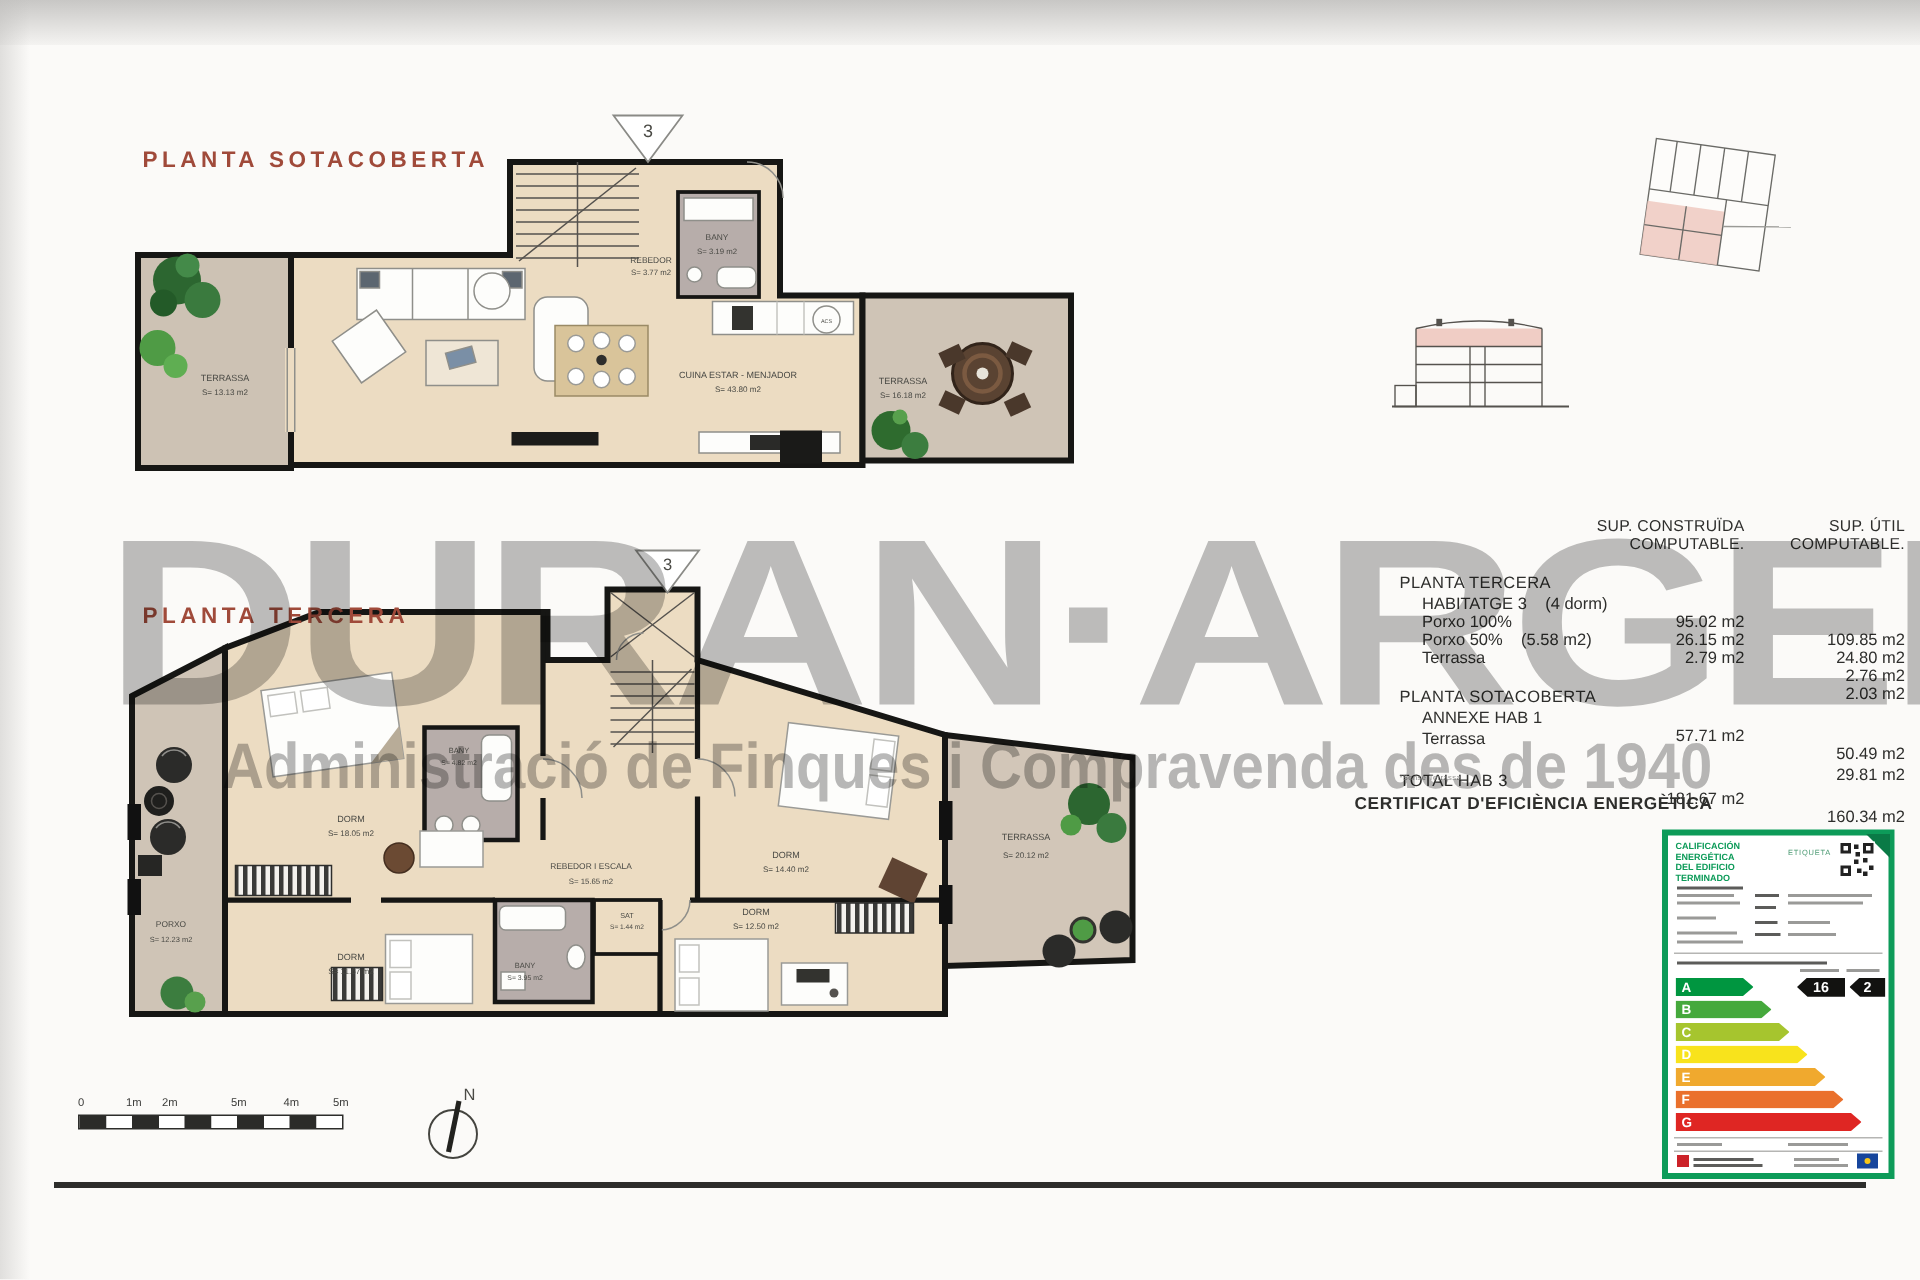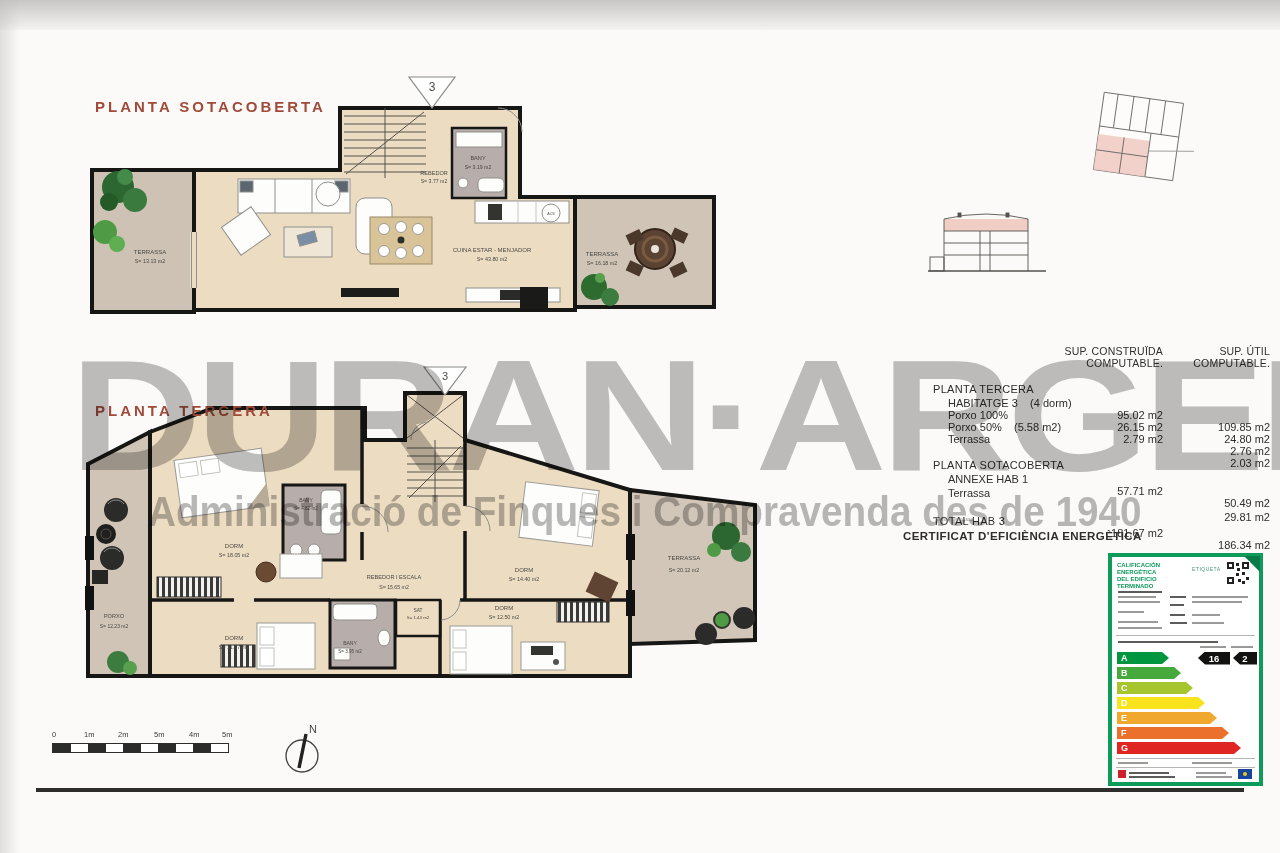--- a/index.html
+++ b/index.html
@@ -396,21 +396,21 @@
       <span class="v1">57.71 m2</span>
       <span class="v2">50.49 m2</span></div>
     <div class="r" style="top:131px">
       <span class="lab">Terrassa</span>
       <span class="v1"></span>
       <span class="v2">29.81 m2</span></div>
 
     <div class="r" style="top:159px;font-weight:400">
       <span class="sec">TOTAL HAB 3</span>
       <span class="v1">181.67 m2</span>
-      <span class="v2">186.34 m2</span></div>
+      <span class="v2">160.34 m2</span></div>
     <div class="r note" style="top:172px;left:3px">*Sense Terrassa</div>
   </div>
 
   <div id="cert-title">CERTIFICAT D'EFICIÈNCIA ENERGÈTICA</div>
 
   <div id="cert">
     <div class="fold"></div>
     <div class="ct1">
       <span>CALIFICACIÓN ENERGÉTICA</span><br>
       <span>DEL EDIFICIO TERMINADO</span>
@@ -473,21 +473,21 @@
     <div class="ph" style="left:84px;top:215px;width:30px"></div>
     <div class="ph" style="left:84px;top:219px;width:36px"></div>
     <div class="eu" style="left:126px;top:212px">
         <i></i>
       </div>
   </div>
 
   <div id="scalebar">
     <span class="tick" style="left:0">0</span>
     <span class="tick" style="left:32px">1m</span>
-    <span class="tick" style="left:66px">2m</span>
+    <span class="tick" style="left:56px">2m</span>
     <span class="tick" style="left:102px">5m</span>
     <span class="tick" style="left:137px">4m</span>
     <span class="tick" style="left:170px">5m</span>
     <div class="bar">
       <span></span>
         <span></span>
         <span></span>
         <span></span>
         <span></span>
       <span></span>

